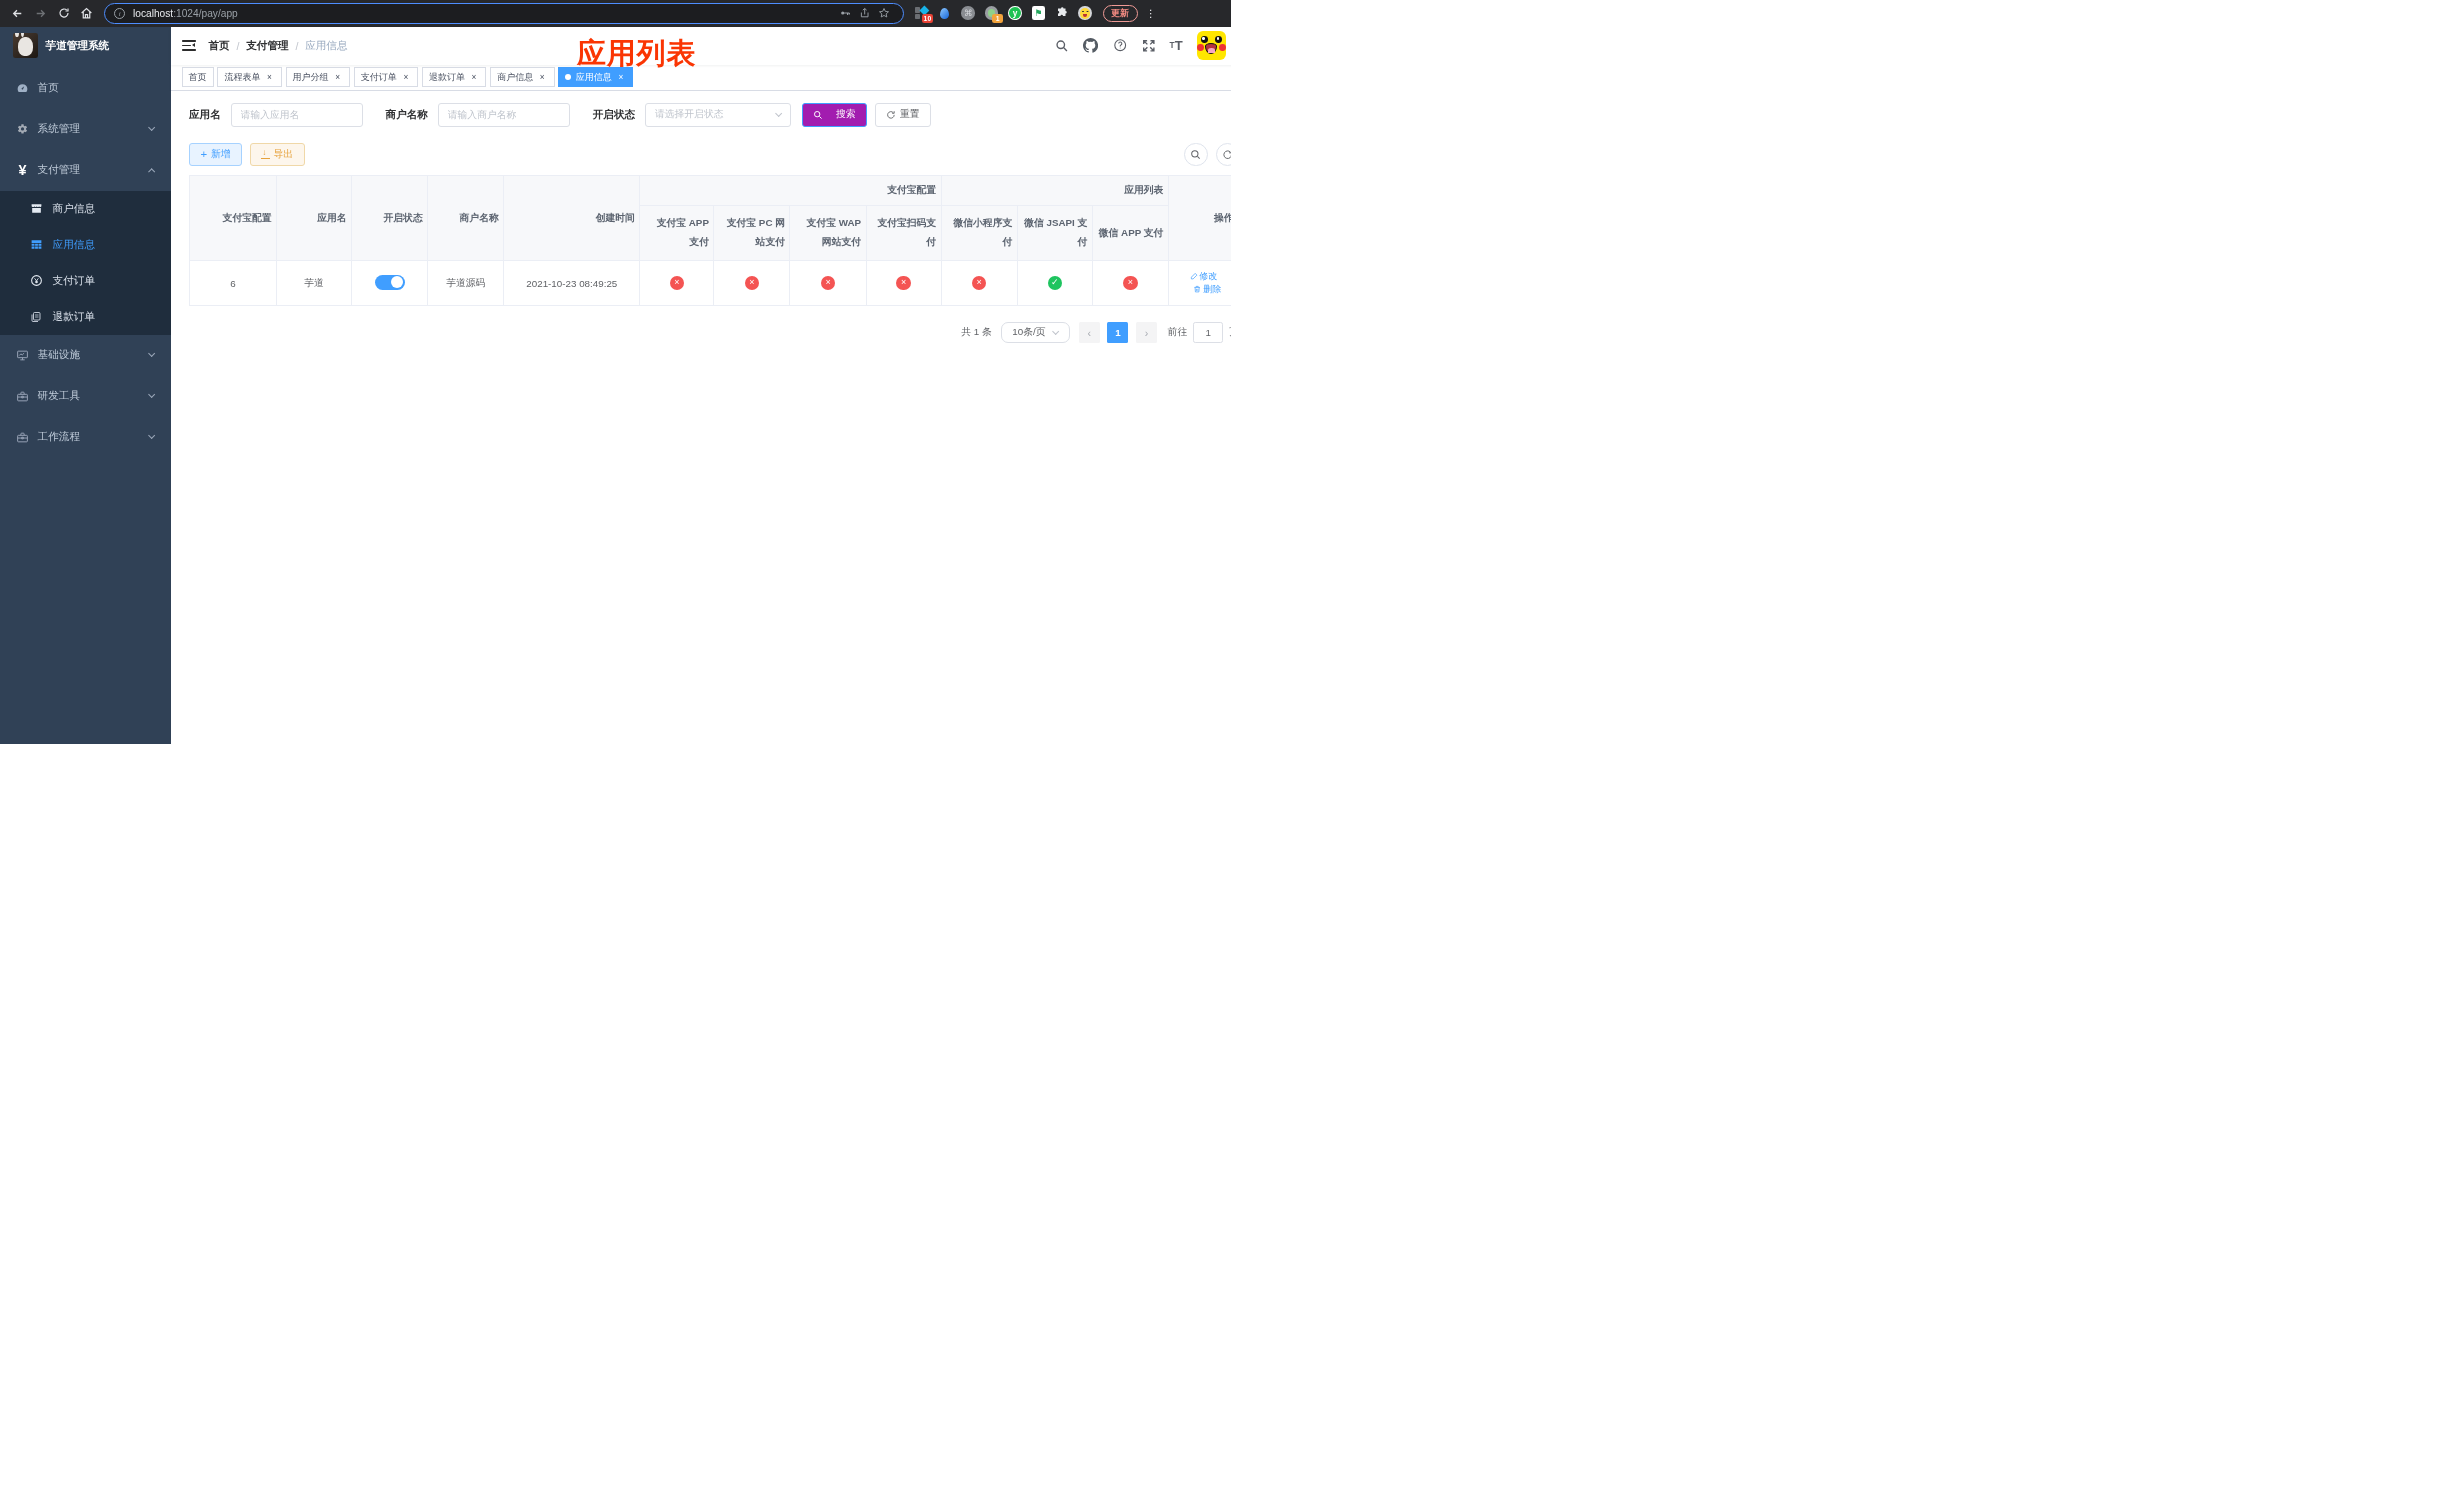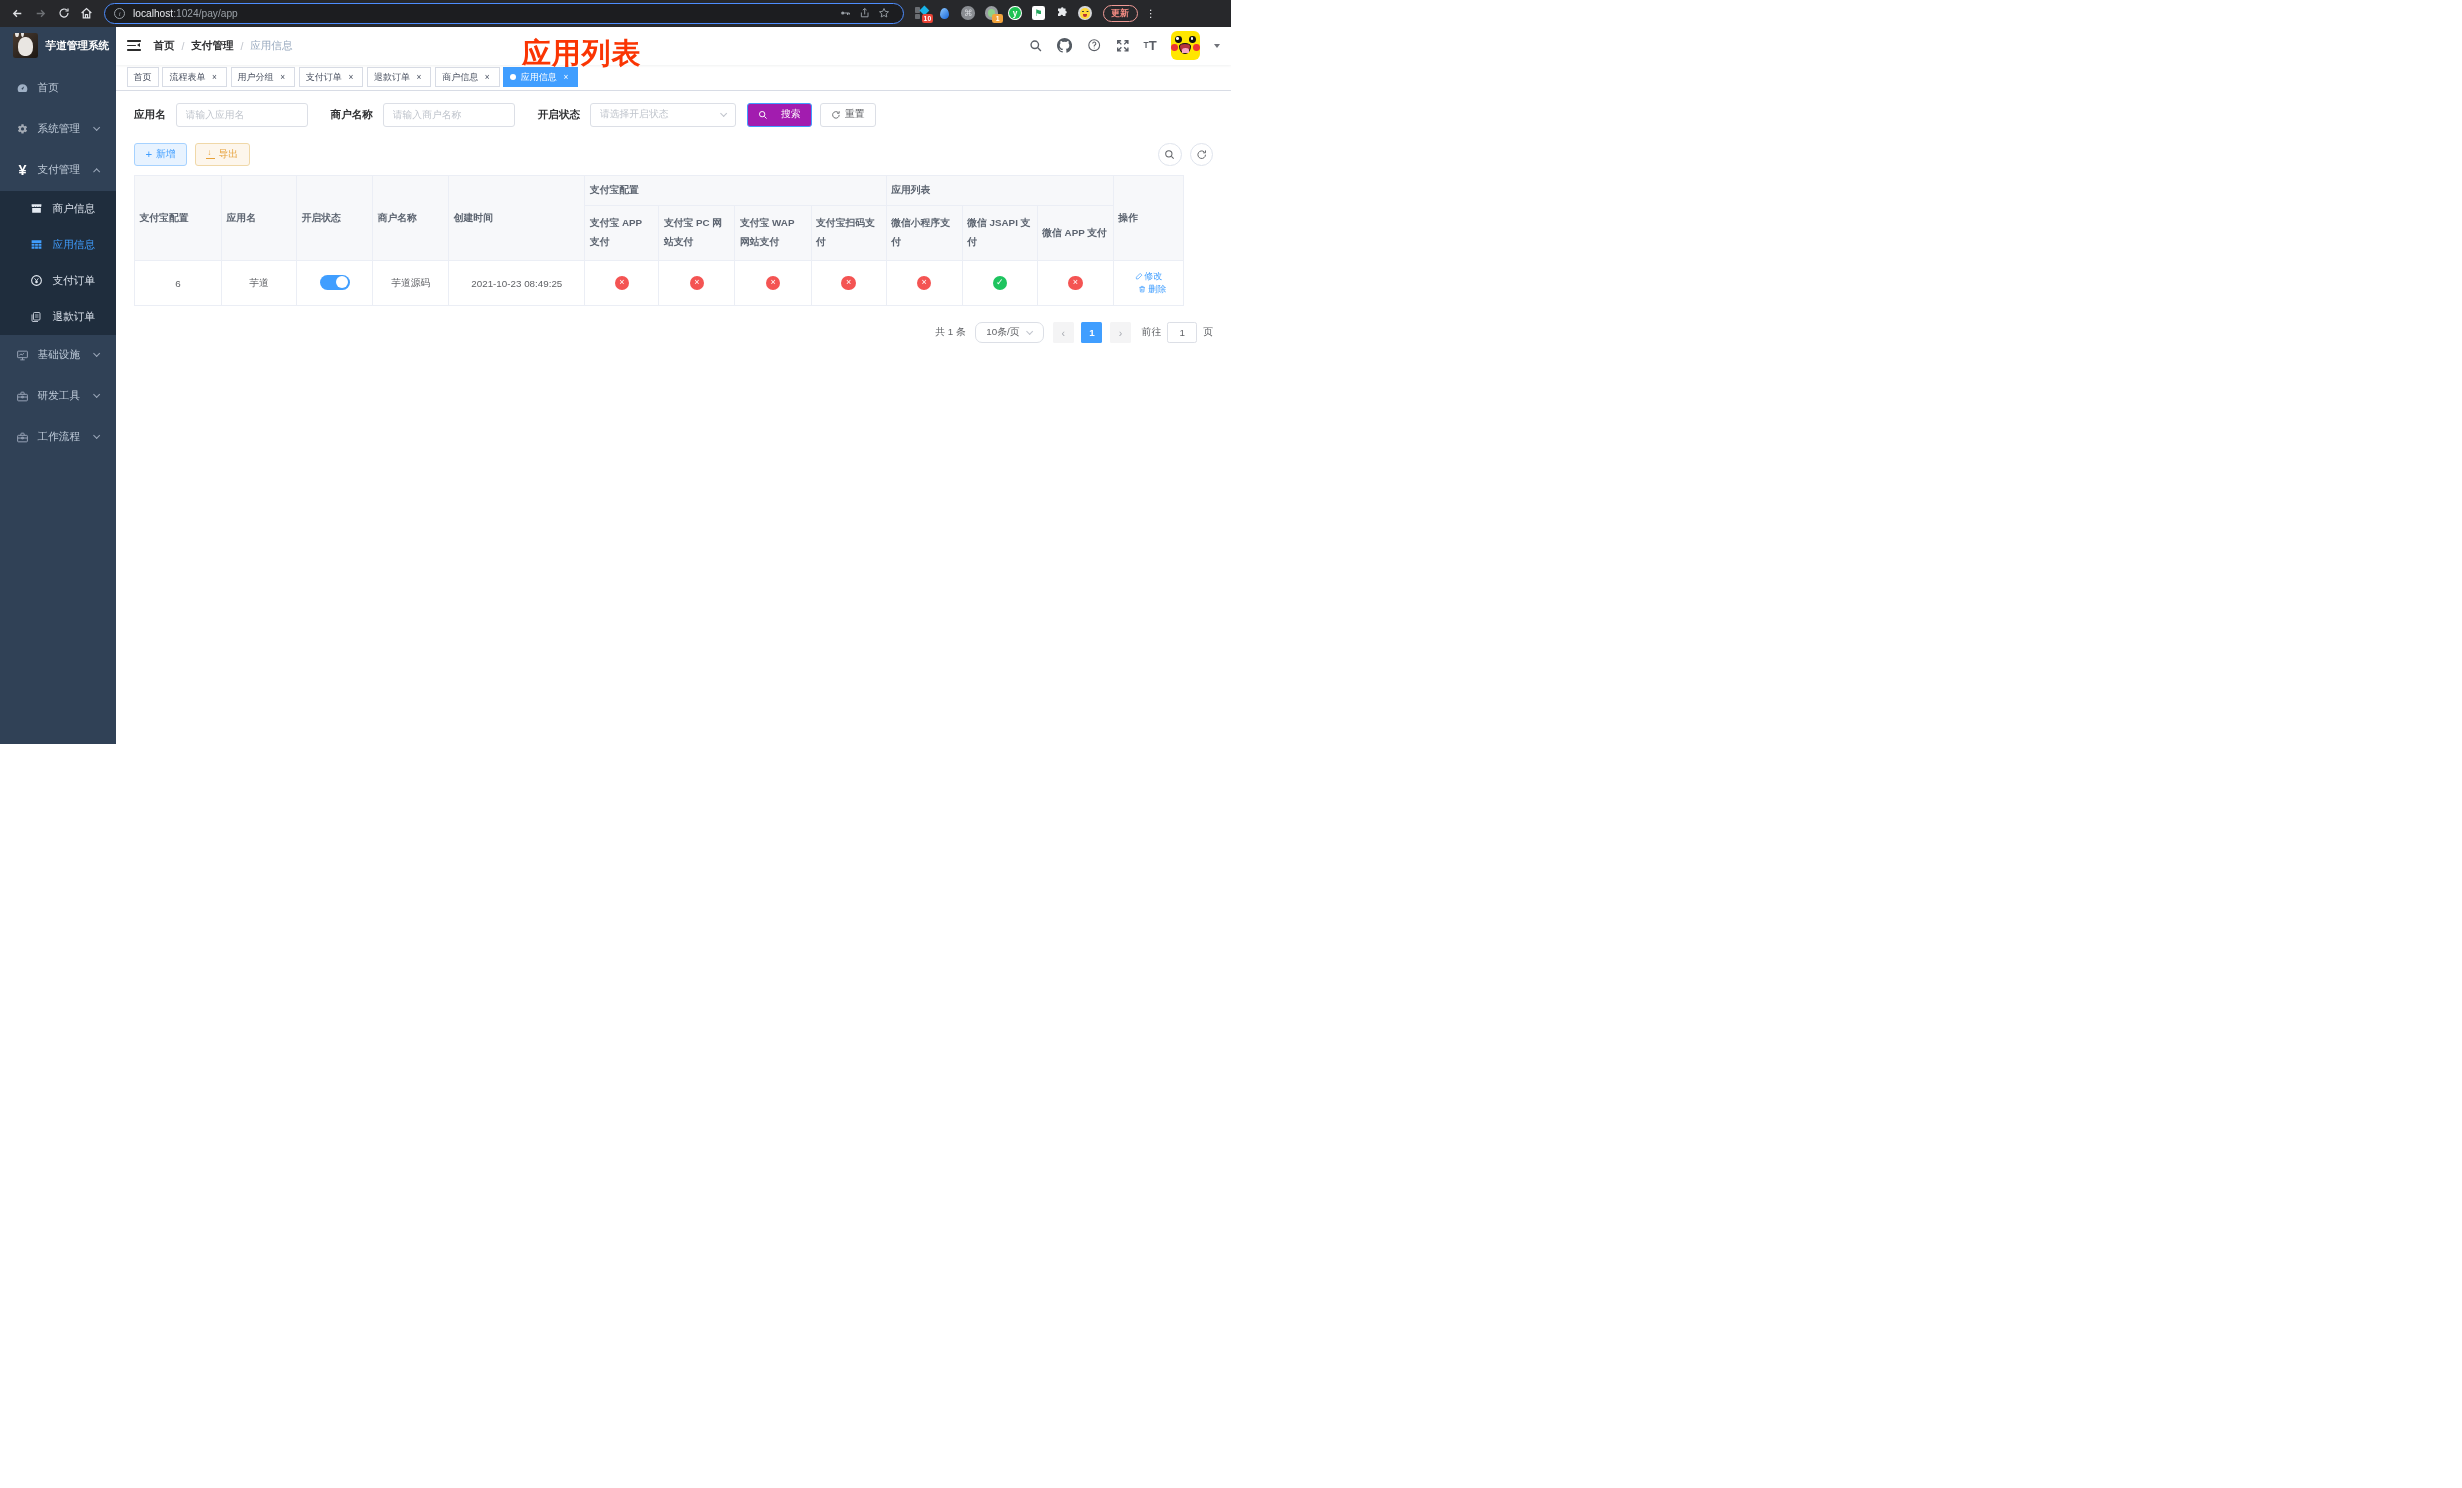--- a/index.html
+++ b/index.html
@@ -44,21 +44,21 @@
   .face { width:10.6px; height:10.6px; border-radius:50%; background:#ffd93b; position:relative; }
   .face::before { content:""; position:absolute; left:2.3px; top:3px; width:1.5px; height:1.5px; border-radius:50%;
     background:#333; box-shadow:4.5px 0 0 #333; }
   .face::after { content:""; position:absolute; left:3px; bottom:1.5px; width:4.5px; height:3px; border-radius:0 0 4.5px 4.5px; background:#b33; }
   .update-btn { margin-left:10.6px; height:16.7px; padding:0 7.6px; border:1.1px solid #ef9a95; border-radius:9px;
     color:#f28b82; font-size:9px; font-weight:bold; display:flex; align-items:center; background:transparent; }
   .kebab { margin-left:7.6px; color:#e8eaed; font-size:10.6px; letter-spacing:0; width:10.6px; text-align:center; }
 
   
   .shell { display:flex; height:718px; }
-  .sidebar { width:116px; background:#304156; flex:none; display:flex; flex-direction:column; }
+  .sidebar { width:171px; background:#304156; flex:none; display:flex; flex-direction:column; }
   .logo-row { height:38px; display:flex; align-items:center; padding-left:13px; gap:7.6px; flex:none; }
   .logo-img { width:25px; height:25px; border-radius:2.3px; flex:none; position:relative; overflow:hidden;
     background:linear-gradient(140deg,#4a3b30 0%,#2e2620 60%,#1d1712 100%); }
   .logo-img .bunny { position:absolute; left:5.3px; top:3.8px; width:14.4px; height:19.7px; background:#e9e6e2;
     border-radius:46% 46% 42% 42%; }
   .logo-img .ear { position:absolute; top:-5.3px; width:3.8px; height:9px; background:#e9e6e2; border-radius:40%/50%; }
   .logo-img .ear.l { left:2.3px; } .logo-img .ear.r { left:7.6px; }
   .logo-title { color:#fff; font-size:10.6px; font-weight:bold; white-space:nowrap; }
   .menu { flex:1; overflow:hidden; }
   .m-item { height:41px; display:flex; align-items:center; color:#bfcbd9; font-size:10.6px; cursor:pointer; position:relative; }
@@ -139,21 +139,21 @@
   .dl-ic { position:relative; width:8.3px; height:9px; display:inline-block; }
   .dl-ic::before { content:"↓"; position:absolute; left:0.8px; top:-2.3px; font-size:8.3px; font-weight:bold; }
   .dl-ic::after { content:""; position:absolute; left:0; bottom:0; width:8.3px; height:0; border-bottom:1.2px solid currentColor; }
   .tbar-right { margin-left:auto; display:flex; gap:7.6px; }
   .circ-btn { width:23.5px; height:23.5px; border-radius:50%; border:0.8px solid #dfe4ed; background:#fff; color:#606266;
     display:flex; align-items:center; justify-content:center; cursor:pointer; }
 
   
   table.grid { border-collapse:collapse; width:1050px; table-layout:fixed; }
   .grid th, .grid td { border:0.8px solid #ebeef5; font-size:9.8px; }
-  .grid th { background:#f7f8fa; color:#5c6470; font-weight:bold; text-align:left; line-height:1.9; padding:3px 4.5px; }
+  .grid th { background:#f7f8fa; color:#5c6470; font-weight:bold; text-align:right; line-height:1.9; padding:3px 4.5px; }
   .grid tr.h1 th.group { height:30px; }
   .grid tr.h2 th { height:55px; }
   .grid td { height:45px; text-align:center; color:#606266; background:#fff; padding:0 3px; }
   .cfg { display:inline-flex; width:14.4px; height:14.4px; border-radius:50%; color:#fff; align-items:center;
     justify-content:center; font-size:9px; line-height:1; }
   .cfg-off { background:#f45453; }
   .cfg-on { background:#1ec45f; }
   .toggle { display:inline-block; width:30px; height:15px; border-radius:7.6px; background:#c0ccda; position:relative; cursor:pointer; }
   .toggle.on { background:#409eff; }
   .toggle .knob { position:absolute; top:1.5px; left:1.5px; width:12px; height:12px; border-radius:50%; background:#fff; }

